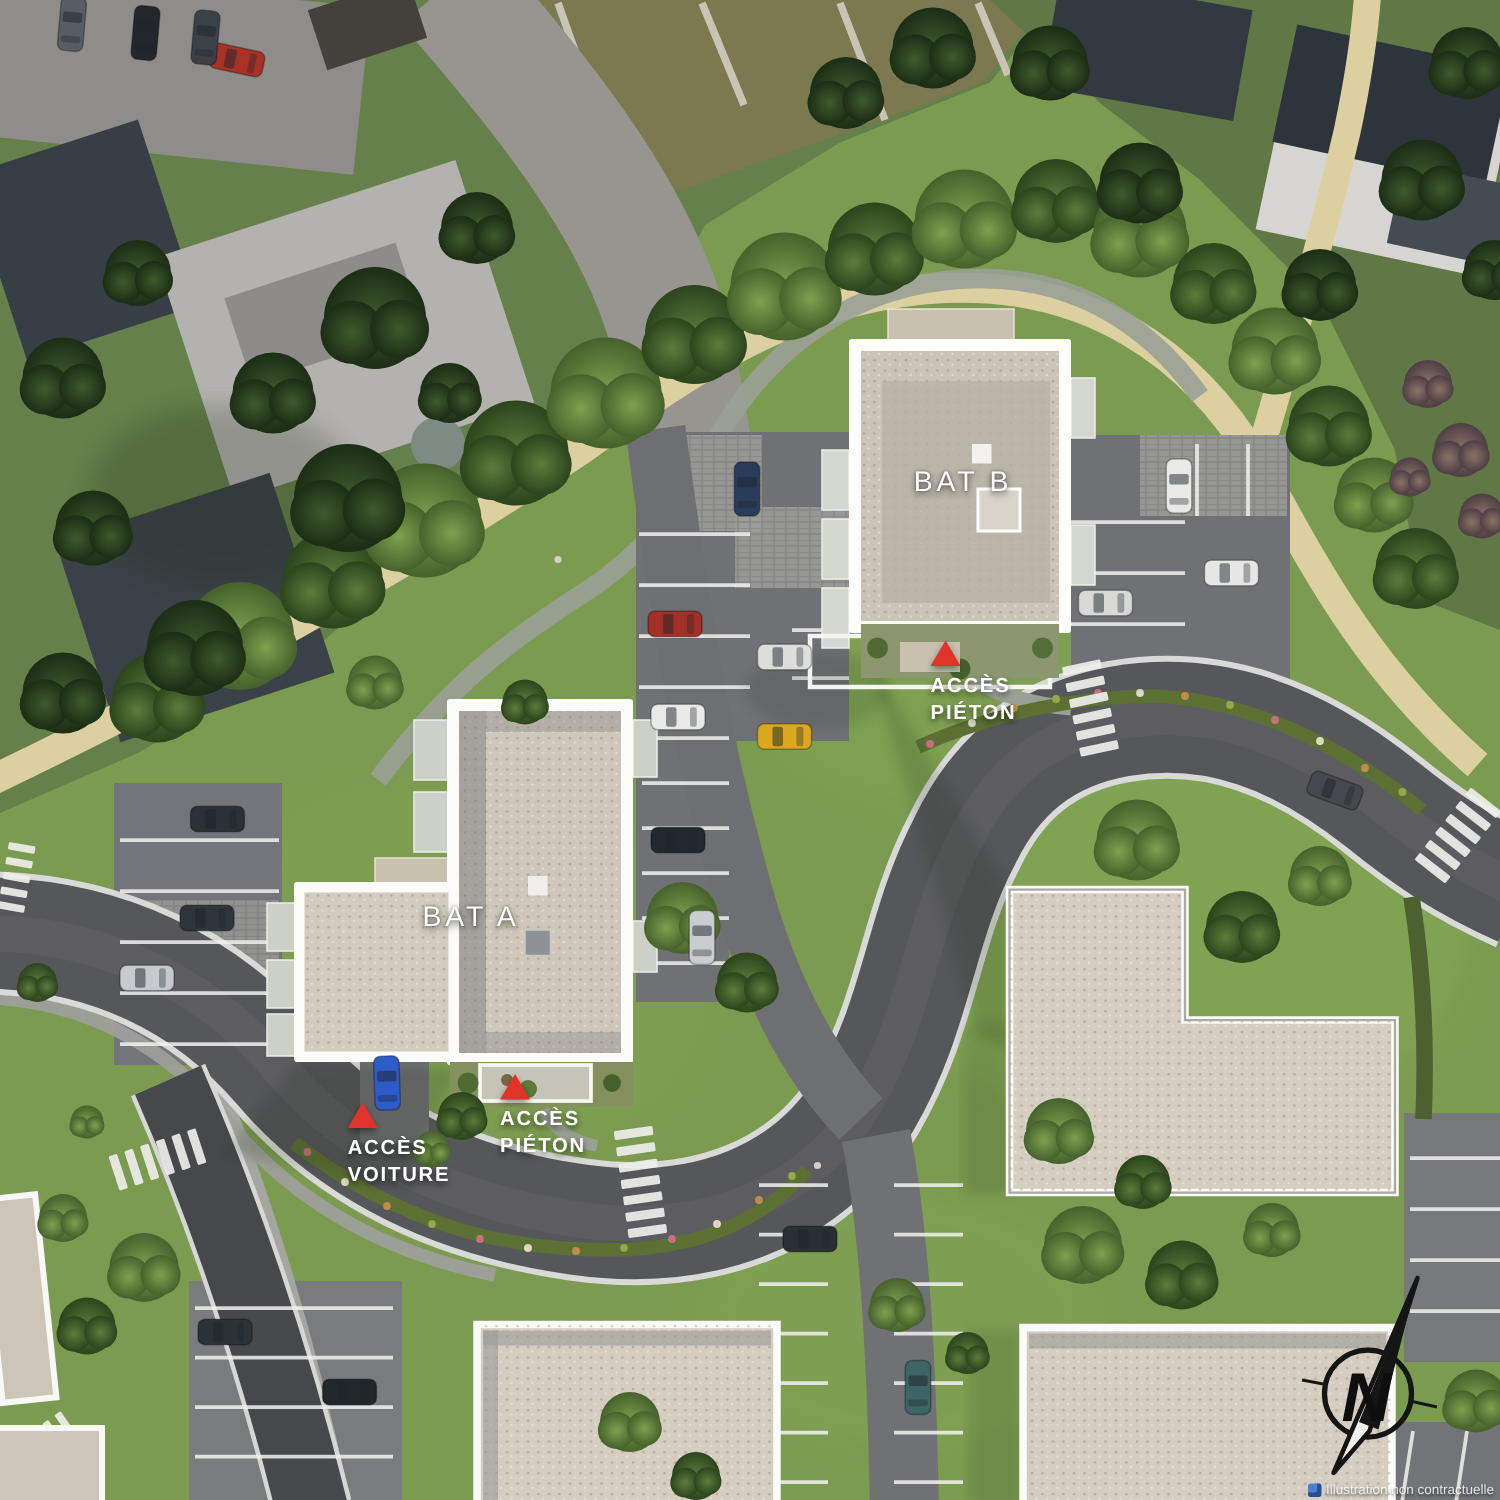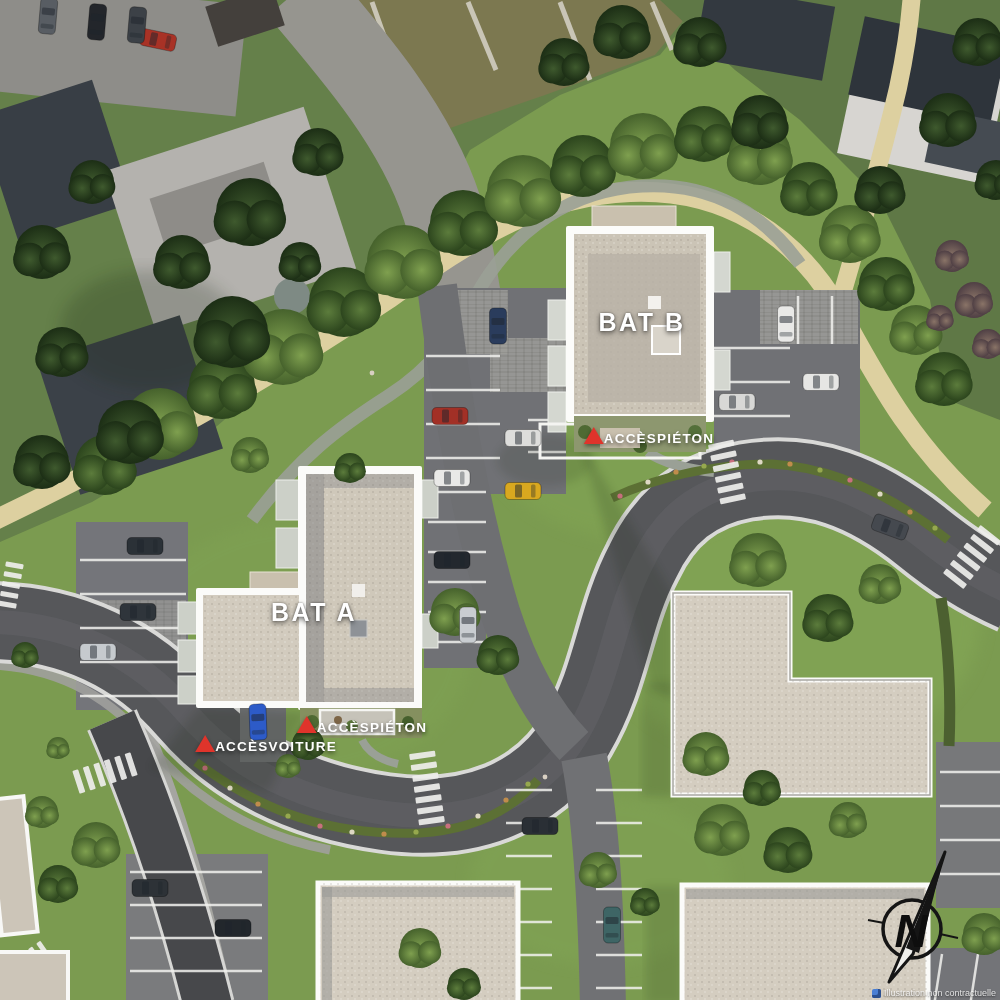--- a/index.html
+++ b/index.html
@@ -1,23 +1,23 @@
 <!DOCTYPE html>
 <html style="--marker-red: #e0342b; --label-text: #ffffff; --roof-light: #d2cbbe; --asphalt: #56575a; --grass-render: #7b9b50; --grass-photo: #65804a; --path-tan: #ddd0a0; --path-gray: #9aa096;"><head>
 <meta charset="utf-8">
 <style>
   html,body{margin:0;padding:0;background:#222;}
   .stage{position:relative;width:1000px;height:1000px;overflow:hidden;
          font-family:"Liberation Sans",sans-serif;background:#7b9b50;}
   .stage svg{position:absolute;inset:0;}
   .lbl-bld{position:absolute;transform:translate(-50%,-50%);
-    font-size:25px;font-weight:700;letter-spacing:2.5px;color:var(--label-text,#fff);
+    font-size:19px;font-weight:400;letter-spacing:2.5px;color:var(--label-text,#fff);
     text-shadow:0 2px 5px rgba(0,0,0,.6),0 0 2px rgba(0,0,0,.4);white-space:nowrap;}
   .marker{position:absolute;transform:translateX(-50%);display:flex;
-    flex-direction:row;align-items:flex-end;}
+    flex-direction:column;align-items:flex-start;}
   .marker .tri{width:0;height:0;border-left:10px solid transparent;
     border-right:10px solid transparent;border-bottom:17px solid var(--marker-red,#e0342b);
     filter:drop-shadow(0 2px 2px rgba(0,0,0,.45));margin-bottom:4px;}
   .marker .mline{font-size:13.5px;font-weight:800;letter-spacing:1.2px;line-height:18px;
     color:var(--label-text,#fff);text-shadow:0 2px 4px rgba(0,0,0,.65);white-space:nowrap;text-align:center;}
   .disclaimer{position:absolute;right:4px;bottom:2px;display:flex;align-items:center;gap:3px;
     font-size:9px;color:rgba(255,255,255,.82);text-shadow:0 1px 2px rgba(0,0,0,.6);margin-left:37px;}
   .disclaimer .logo{width:9px;height:9px;border-radius:2px;background:#4a7fd4;
     box-shadow:inset -3px -3px 0 #2b4f8e;}
 </style>

